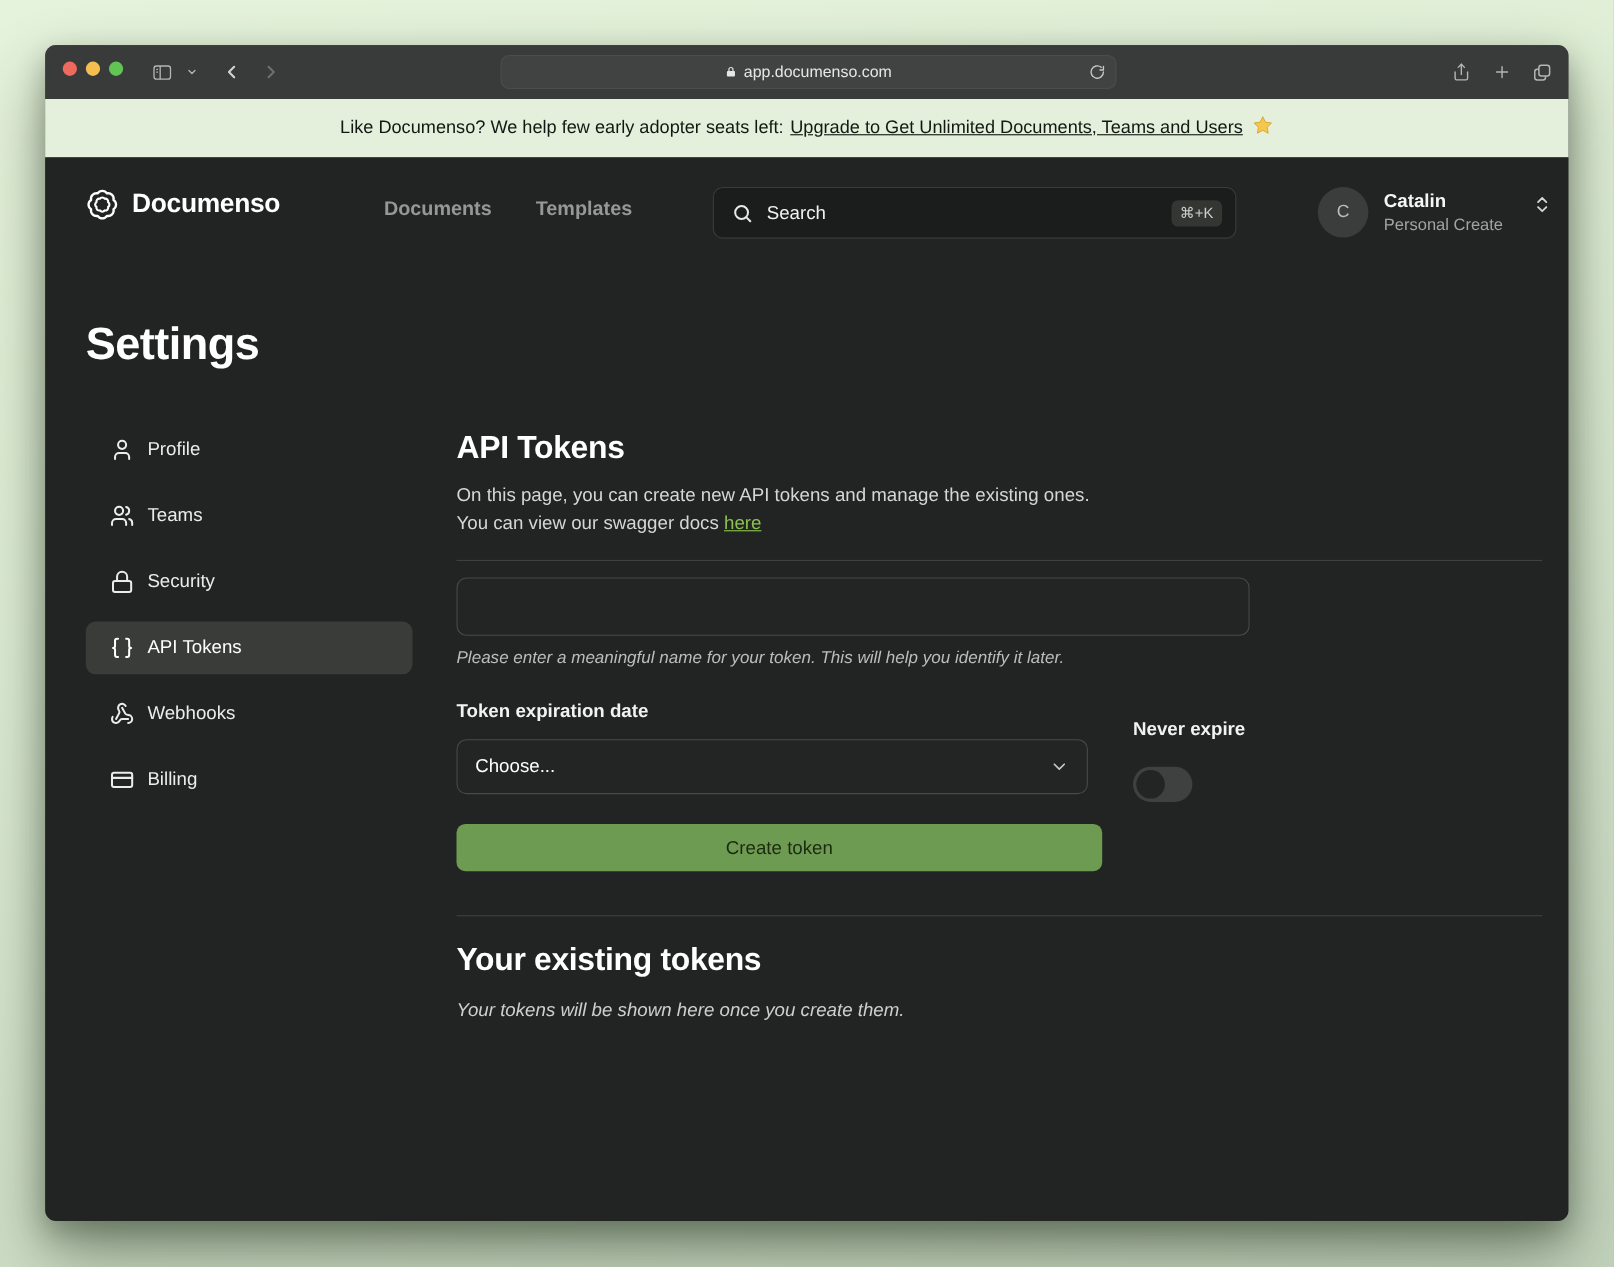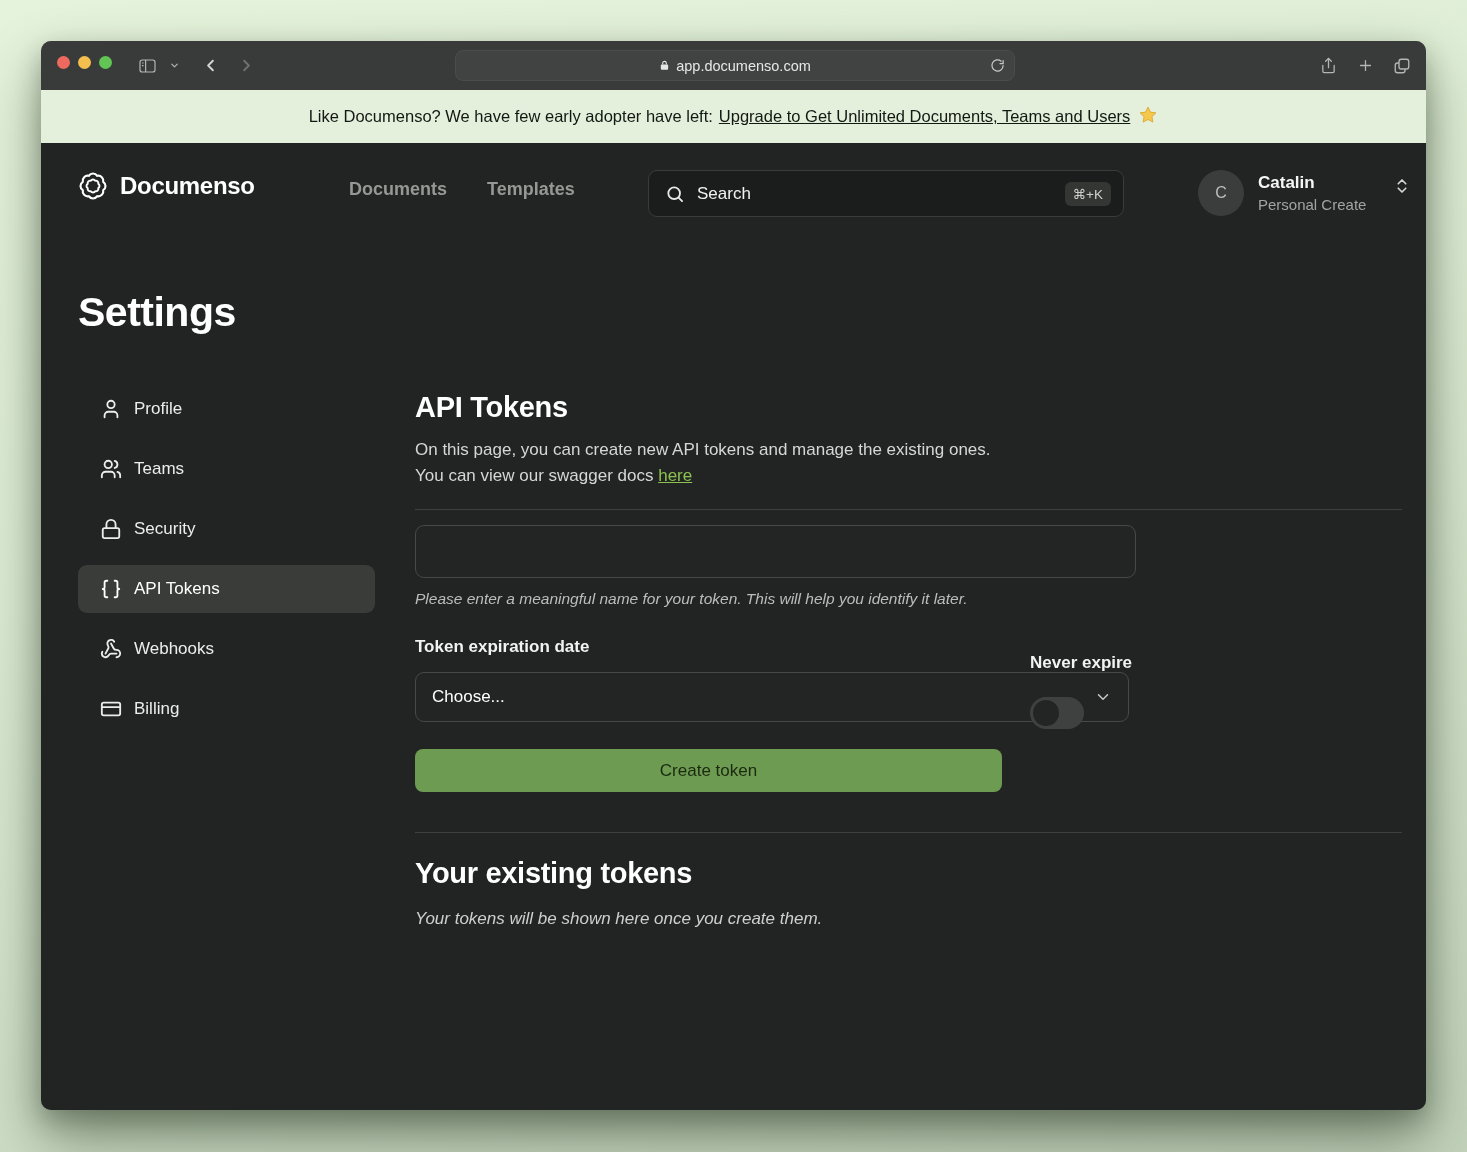--- a/index.html
+++ b/index.html
@@ -86,21 +86,21 @@
     border:1px solid #474948; border-radius:9px; color:#fff; font-size:17px;
     padding:0 16px; outline:none; display:block;
     font-family:"Liberation Sans","DejaVu Sans",sans-serif;
   }
   .helper { margin-top:12px; font-size:15.5px; font-style:italic; color:#bcbcbc; }
   .exp-row { margin-top:29px; display:flex; width:721px; }
   .exp-col { width:595px; }
   .exp-col .fld-label, .nv-col .fld-label { margin-top:0; }
   .nv-col { margin-left:20px; width:106px;margin-top:16px; }
   .select {
-    margin-top:15px; width:714px; height:50px; border:1px solid #474948;
+    margin-top:15px; width:574px; height:50px; border:1px solid #474948;
     border-radius:9px; display:flex; align-items:center; padding:0 16px;
     font-size:17px; color:#fff; cursor:pointer; background:#232524;
   }
   .select .sel-val { flex:1; }
   .select svg { color:#c9c9c9; }
   .toggle {
     margin-top:24px; width:54px; height:32px; border-radius:16px;
     background:#3f4140; position:relative; cursor:pointer;
   }
   .toggle .thumb {
@@ -181,21 +181,21 @@
     </span>
     <span class="tb-ico" style="right:15px;">
       <svg width="18" height="18" viewBox="0 0 24 24" fill="none" stroke="currentColor" stroke-width="1.8" stroke-linejoin="round">
           <rect x="8" y="3" width="13" height="13" rx="3"></rect>
           <path d="M16 16v2a3 3 0 0 1-3 3H6a3 3 0 0 1-3-3v-7a3 3 0 0 1 3-3h2"></path>
         </svg>
     </span>
   </div>
 
   <div class="banner">
-    <span>Like Documenso? We have few early adopter have left: </span>
+    <span>Like Documenso? We help few early adopter seats left: </span>
       <a href="#">Upgrade to Get Unlimited Documents, Teams and Users</a>
     <span class="star">
       <svg width="20" height="20" viewBox="0 0 24 24">
           <path d="M12 2.5l2.9 6 6.6.9-4.8 4.6 1.2 6.5L12 17.4 6.1 20.5l1.2-6.5L2.5 9.4l6.6-.9z" fill="#f5c84c" stroke="#d9a32c" stroke-width="1"></path>
         </svg>
     </span>
   </div>
 
   <div class="content">
 

